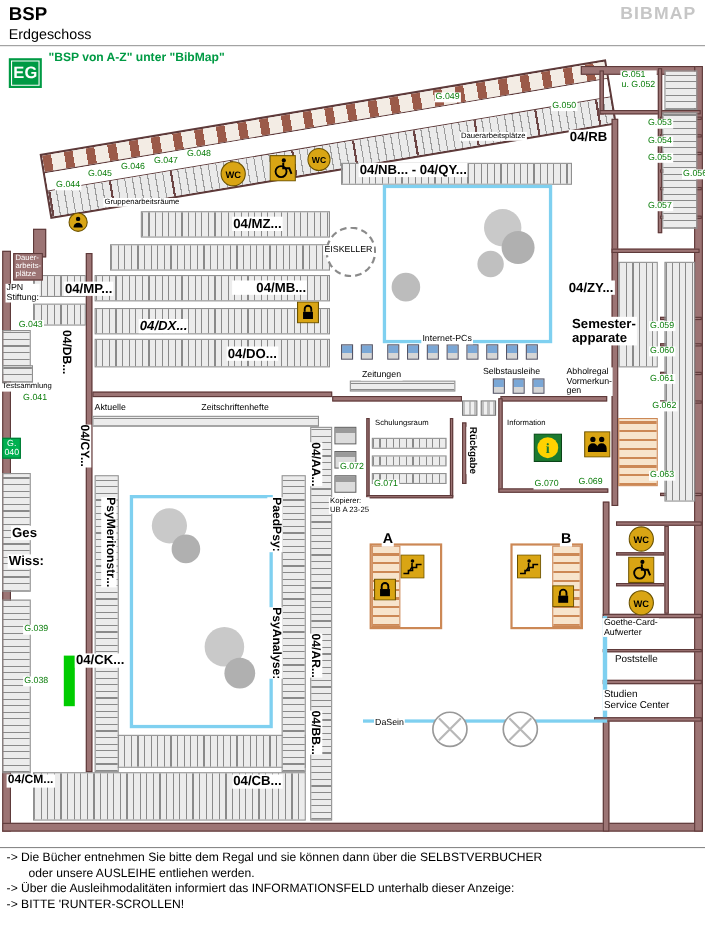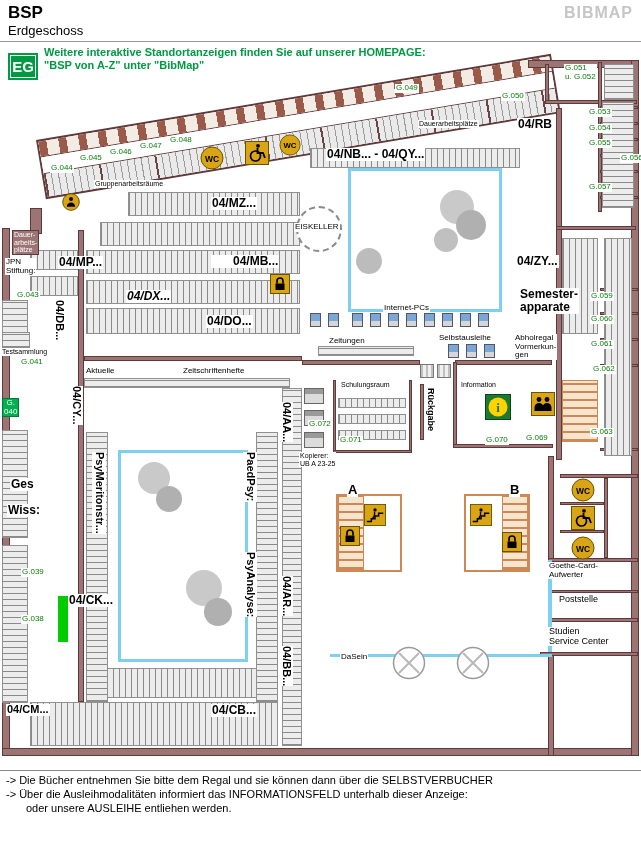--- a/index.html
+++ b/index.html
@@ -66,21 +66,20 @@
 <body>
 
 <div class="page">
   <div class="title">BSP</div>
   <div class="subtitle">Erdgeschoss</div>
   <div class="logo">BIBMAP</div>
   <div class="hrule"></div>
 
   <div class="badge">EG</div>
   <div class="ntext">
-    <div>Weitere interaktive Standortanzeigen finden Sie auf unserer HOMEPAGE:</div>
     <div>"BSP von A-Z" unter "BibMap"</div>
   </div>
 
   <div id="map">
     <div id="wing">
       <div class="wrow r1"></div>
       <div class="wrow r2"></div>
       <div class="wrow r3"></div>
     </div>
 
@@ -379,16 +378,17 @@
       <div class="lbl" style="left: 340px; top: 653px; font-size: 8px;">DaSein</div>
       <div class="lbl" style="left: 548px; top: 562px; font-size: 8px;">Goethe-Card-
 Aufwerter</div>
       <div class="lbl" style="left: 558px; top: 595px; font-size: 9px;">Poststelle</div>
       <div class="lbl" style="left: 548px; top: 627px; font-size: 9px;">Studien
 Service Center</div>
     </div>
 
   <div id="footer">
       <div class="fline">-&gt; Die Bücher entnehmen Sie bitte dem Regal und sie können dann über die SELBSTVERBUCHER</div>
+      <div class="fline ind">oder unsere AUSLEIHE entliehen werden.</div>
       <div class="fline">-&gt; Über die Ausleihmodalitäten informiert das INFORMATIONSFELD unterhalb dieser Anzeige:</div>
-      <div class="fline ind">oder unsere AUSLEIHE entliehen werden.</div>
+      <div class="fline">-&gt; BITTE 'RUNTER-SCROLLEN!</div>
     </div>
 </div>
 
 </body></html>

